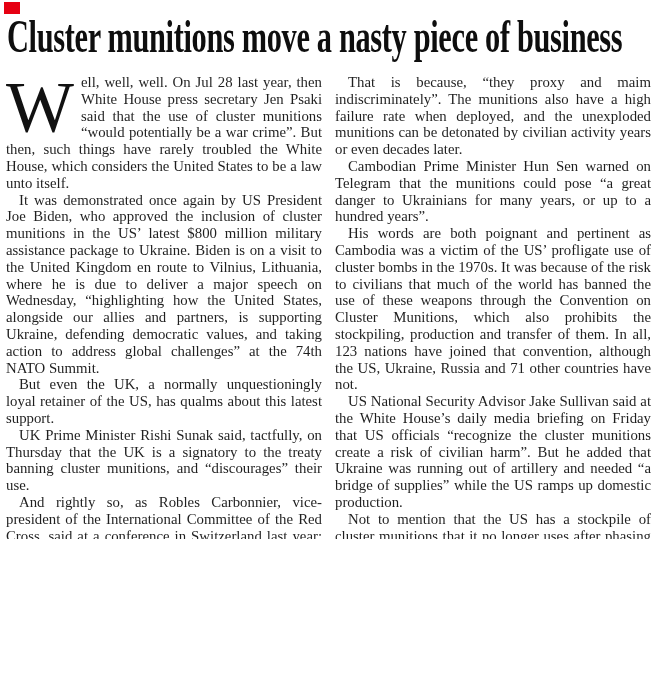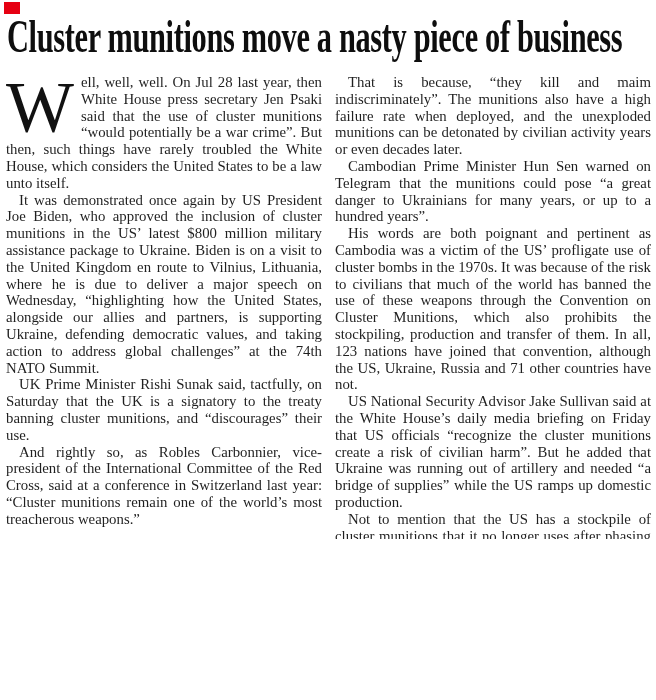--- a/index.html
+++ b/index.html
@@ -77,26 +77,27 @@
 
   <div class="red-marker" style="background: rgb(230, 0, 18);"></div>
 
   <h1 class="headline">Cluster munitions move a nasty piece of business</h1>
 
   <div class="columns">
 
     <div class="col">
       <p class="lead"><span class="dropcap">W</span><span>ell, well, well. On Jul 28 last year, then White House press secretary Jen Psaki said that the use of cluster munitions “would potentially be a war crime”. But then, such things have rarely troubled the White House, which considers the United States to be a law unto itself.</span></p>
       <p>It was demonstrated once again by US President Joe Biden, who approved the inclusion of cluster munitions in the US’ latest $800 million military assistance package to Ukraine. Biden is on a visit to the United Kingdom en route to Vilnius, Lithuania, where he is due to deliver a major speech on Wednesday, “highlighting how the United States, alongside our allies and partners, is supporting Ukraine, defending democratic values, and taking action to address global challenges” at the 74th NATO Summit.</p>
-      <p>UK Prime Minister Rishi Sunak said, tactfully, on Saturday that the UK is a signatory to the treaty banning cluster munitions, and “discourages” their use.</p>
+      <p>But even the UK, a normally unquestioningly loyal retainer of the US, has qualms about this latest support.</p>
+      <p>UK Prime Minister Rishi Sunak said, tactfully, on Thursday that the UK is a signatory to the treaty banning cluster munitions, and “discourages” their use.</p>
       <p>And rightly so, as Robles Carbonnier, vice-president of the International Committee of the Red Cross, said at a conference in Switzerland last year: “Cluster munitions remain one of the world’s most treacherous weapons.”</p>
     </div>
 
     <div class="col">
-      <p>That is because, “they kill and maim indiscriminately”. The munitions also have a high failure rate when deployed, and the unexploded munitions can be detonated by civilian activity years or even decades later.</p>
+      <p>That is because, “they proxy and maim indiscriminately”. The munitions also have a high failure rate when deployed, and the unexploded munitions can be detonated by civilian activity years or even decades later.</p>
       <p>Cambodian Prime Minister Hun Sen warned on Telegram that the munitions could pose “a great danger to Ukrainians for many years, or up to a hundred years”.</p>
       <p>His words are both poignant and pertinent as Cambodia was a victim of the US’ profligate use of cluster bombs in the 1970s. It was because of the risk to civilians that much of the world has banned the use of these weapons through the Convention on Cluster Munitions, which also prohibits the stockpiling, production and transfer of them. In all, 123 nations have joined that convention, although the US, Ukraine, Russia and 71 other countries have not.</p>
       <p>US National Security Advisor Jake Sullivan said at the White House’s daily media briefing on Friday that US officials “recognize the cluster munitions create a risk of civilian harm”. But he added that Ukraine was running out of artillery and needed “a bridge of supplies” while the US ramps up domestic production.</p>
       <p>Not to mention that the US has a stockpile of cluster munitions that it no longer uses after phasing them out in 2016, so it is a convenient, if unscrupulous, way to off-load them.</p>
     </div>
 
   </div>
 </div>
 
 </body></html>

